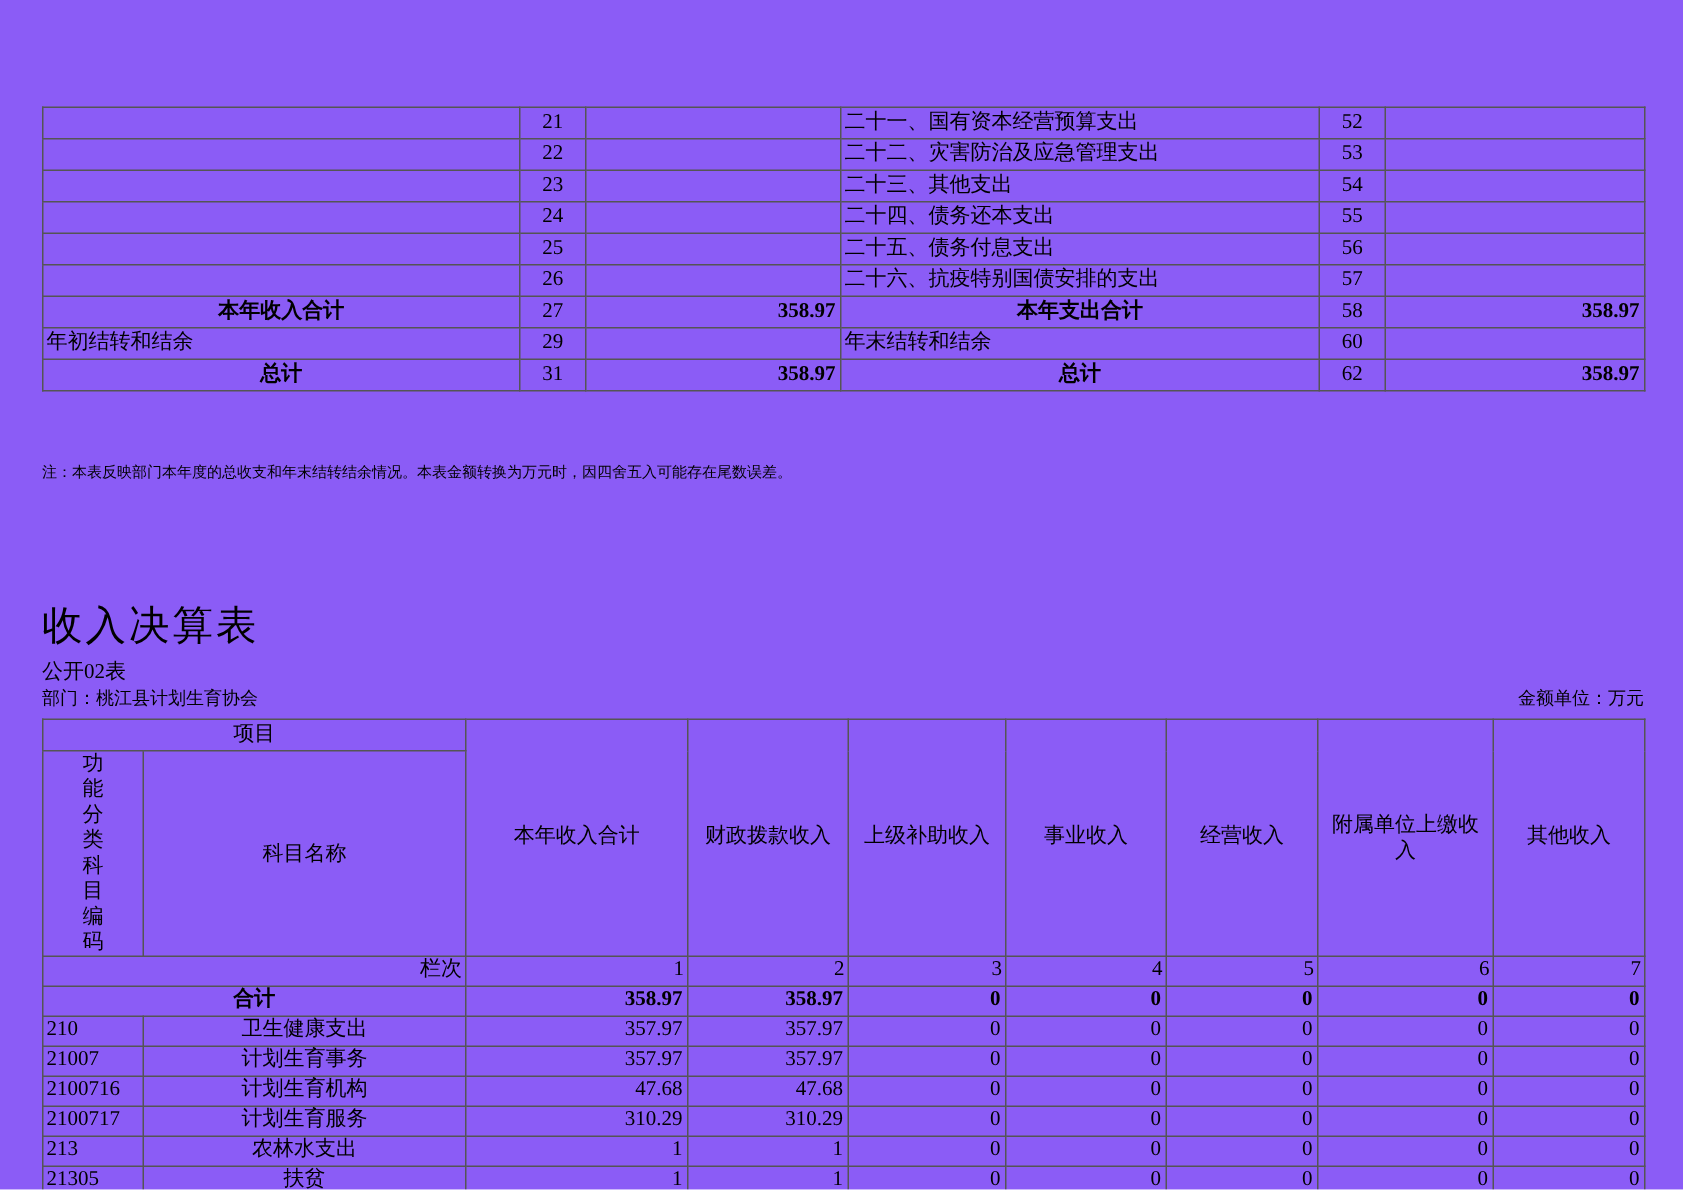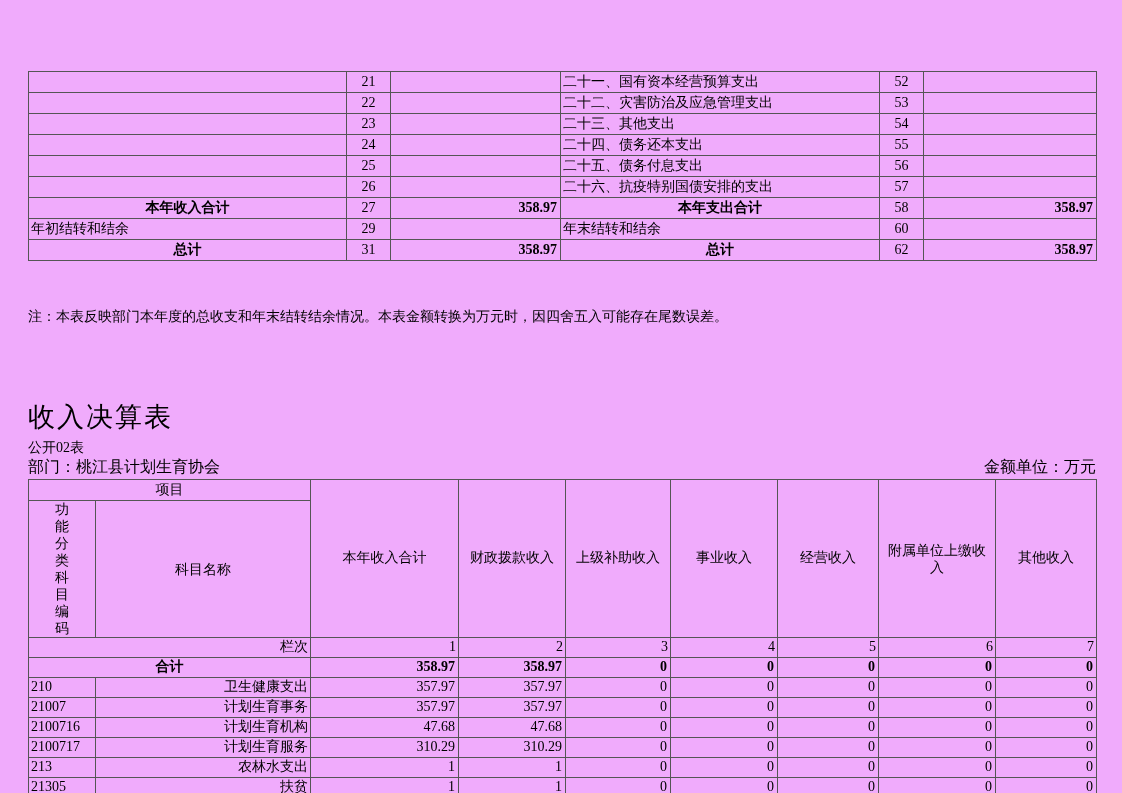--- a/index.html
+++ b/index.html
@@ -1,47 +1,47 @@
 <!DOCTYPE html>
 <html><head>
 <meta charset="utf-8">
 <style>
   html,body{margin:0;padding:0;background:#fff;}
   body{width:1122px;height:793px;font-family:"Liberation Serif","DejaVu Serif",serif;color:#000;}
-  .page{position:relative;width:1122px;height:793px;background:#f0abfc;overflow:hidden;}
+  .page{position:relative;width:1122px;height:793px;background:#8b5cf6;overflow:hidden;}
 
   table{border-collapse:collapse;table-layout:fixed;}
   td{border:1px solid #555;font-size:14px;padding:0 2px;overflow:hidden;white-space:nowrap;line-height:1.2;}
 
   
   #summary-table{position:absolute;left:28px;top:71px;width:1068px;}
   #summary-table td{height:20px;}
   .lbl{text-align:left;}
   .num{text-align:center;}
   .val{text-align:right;padding-right:3px;}
   .tc{text-align:center;}
   .b{font-weight:bold;}
 
   
-  .note{position:absolute;left:28px;top:308px;width:1068px;font-size:14px;}
+  .note{position:absolute;left:28px;top:308px;width:1068px;font-size:10px;}
 
   
   .income-title{position:absolute;left:28px;top:399px;width:1068px;font-size:27px;letter-spacing:2px;}
   .table-code{position:absolute;left:28px;top:439px;width:1068px;text-align:left;font-size:14px;}
-  .meta-row{position:absolute;left:28px;top:457px;width:1068px;display:flex;justify-content:space-between;font-size:16px;}
+  .meta-row{position:absolute;left:28px;top:457px;width:1068px;display:flex;justify-content:space-between;font-size:12px;}
 
   
   #income-table{position:absolute;left:28px;top:479px;width:1068px;}
   #income-table td{height:19px;}
   #income-table tr.h1 td{height:20px;text-align:center;}
   #income-table tr.h2 td{height:35px;text-align:center;white-space:normal;line-height:17px;}
   #income-table td.wraphead{white-space:normal;line-height:17px;text-align:center;padding:0 4px;}
   #income-table tr.h3 td{text-align:right;}
   .codecell{text-align:left;}
-  .namecell{text-align:right;}
+  .namecell{text-align:center;}
   .fc{padding:0 21px;}
 </style>
 </head>
 <body>
 
 <div class="page">
 
   <table id="summary-table">
     <colgroup>
       <col style="width:318px">

